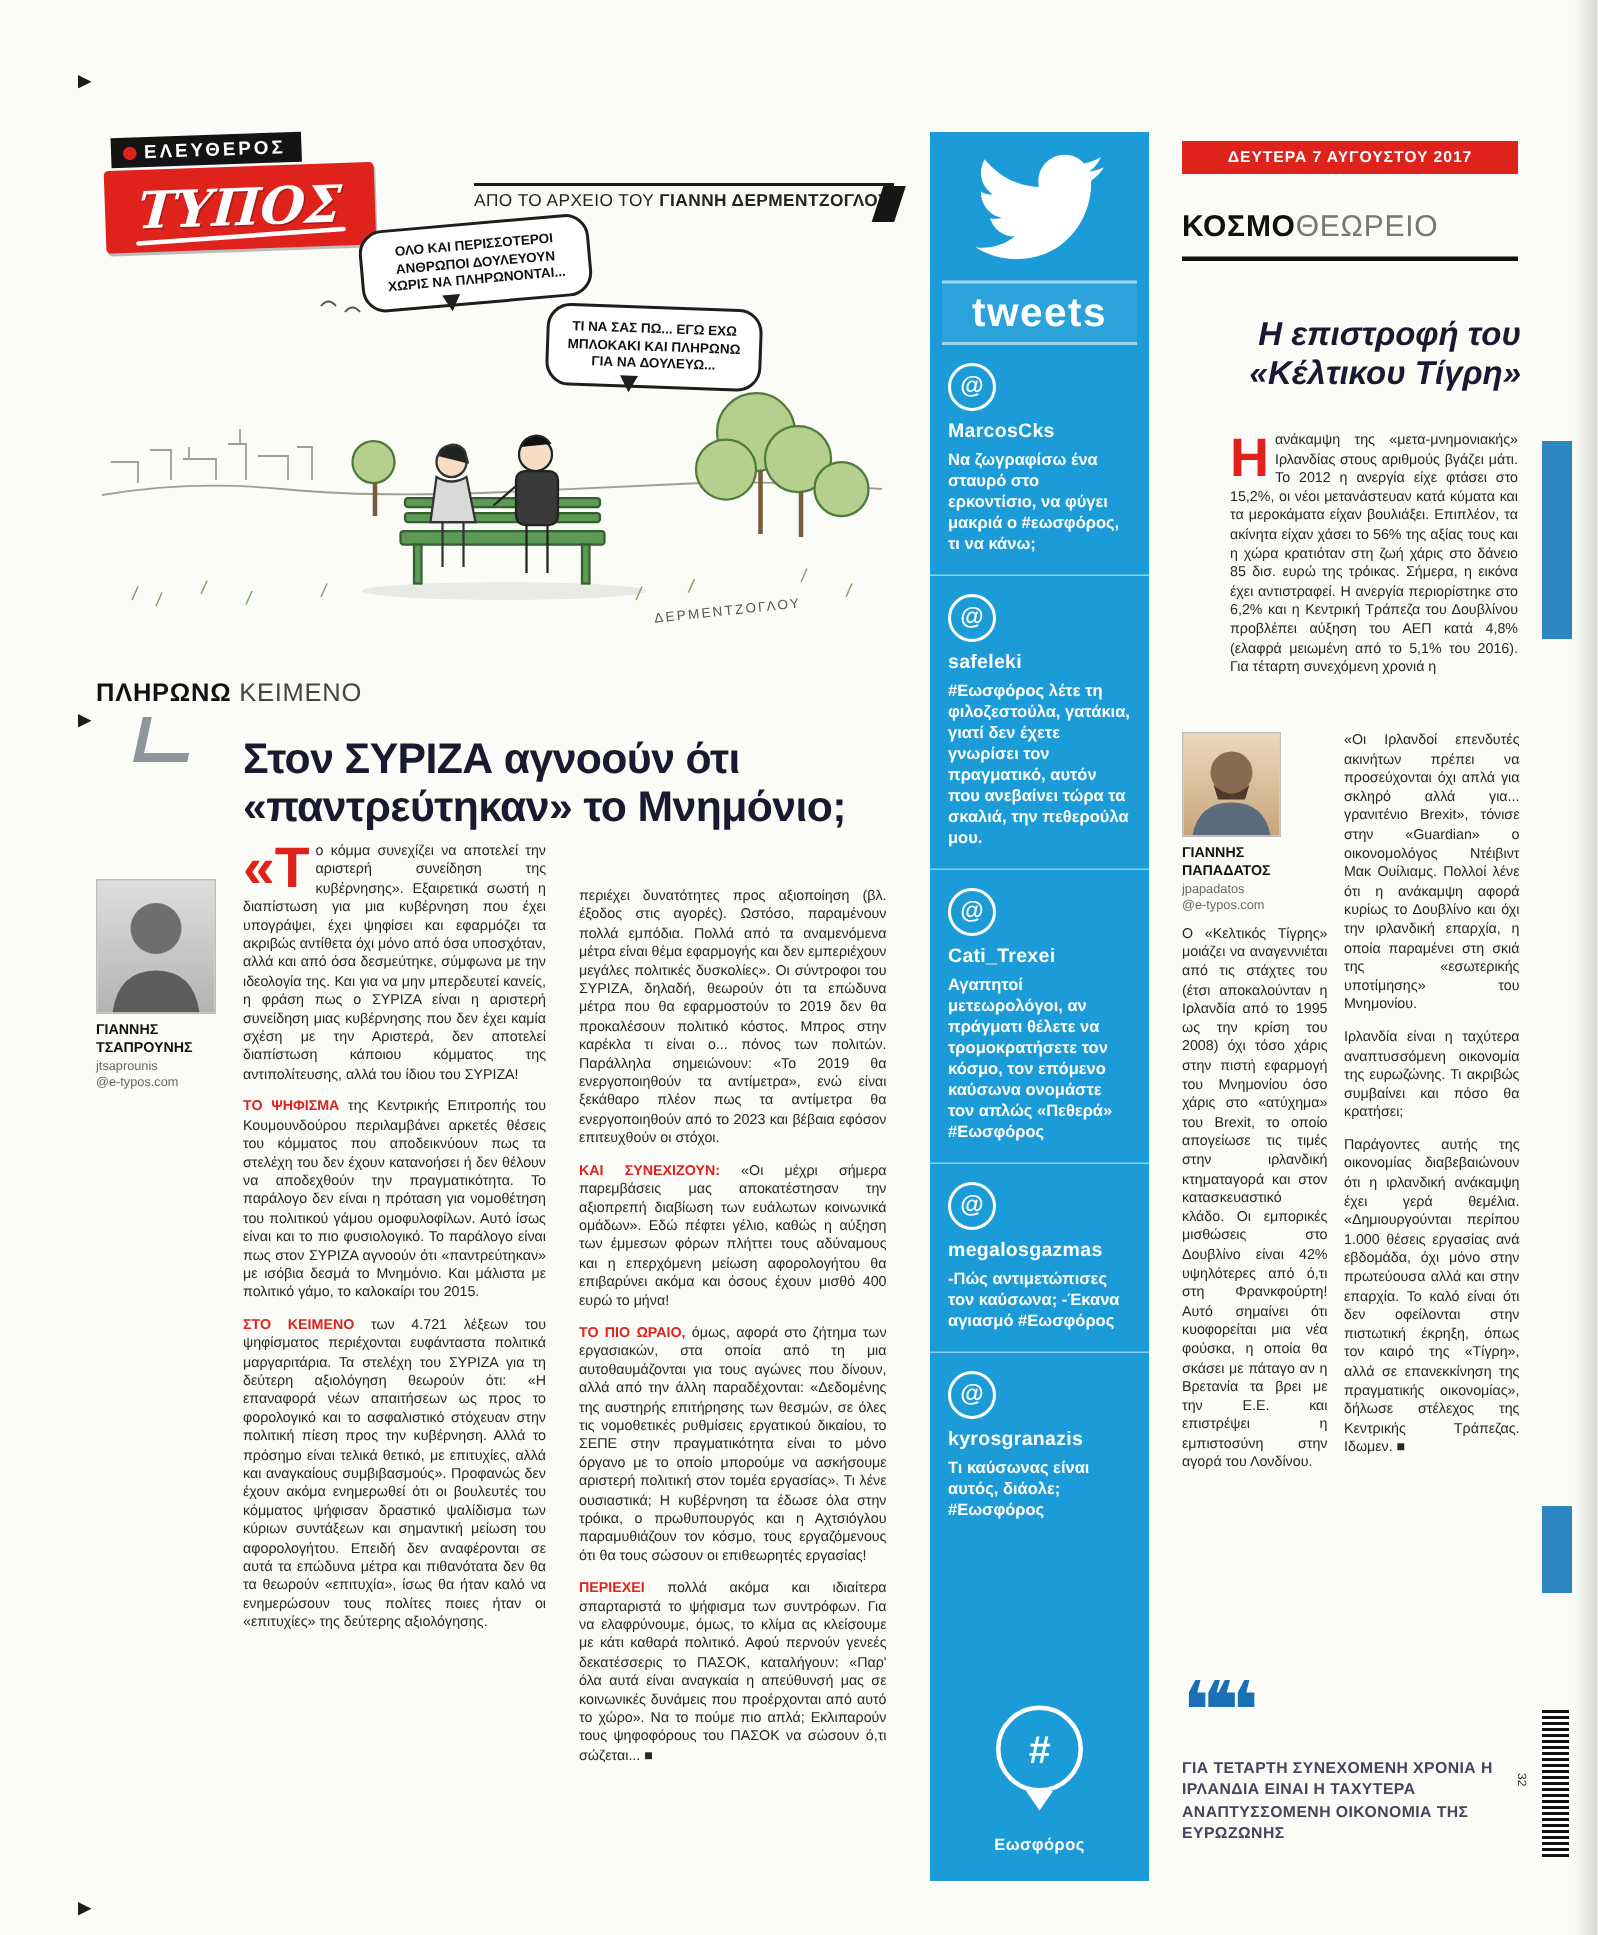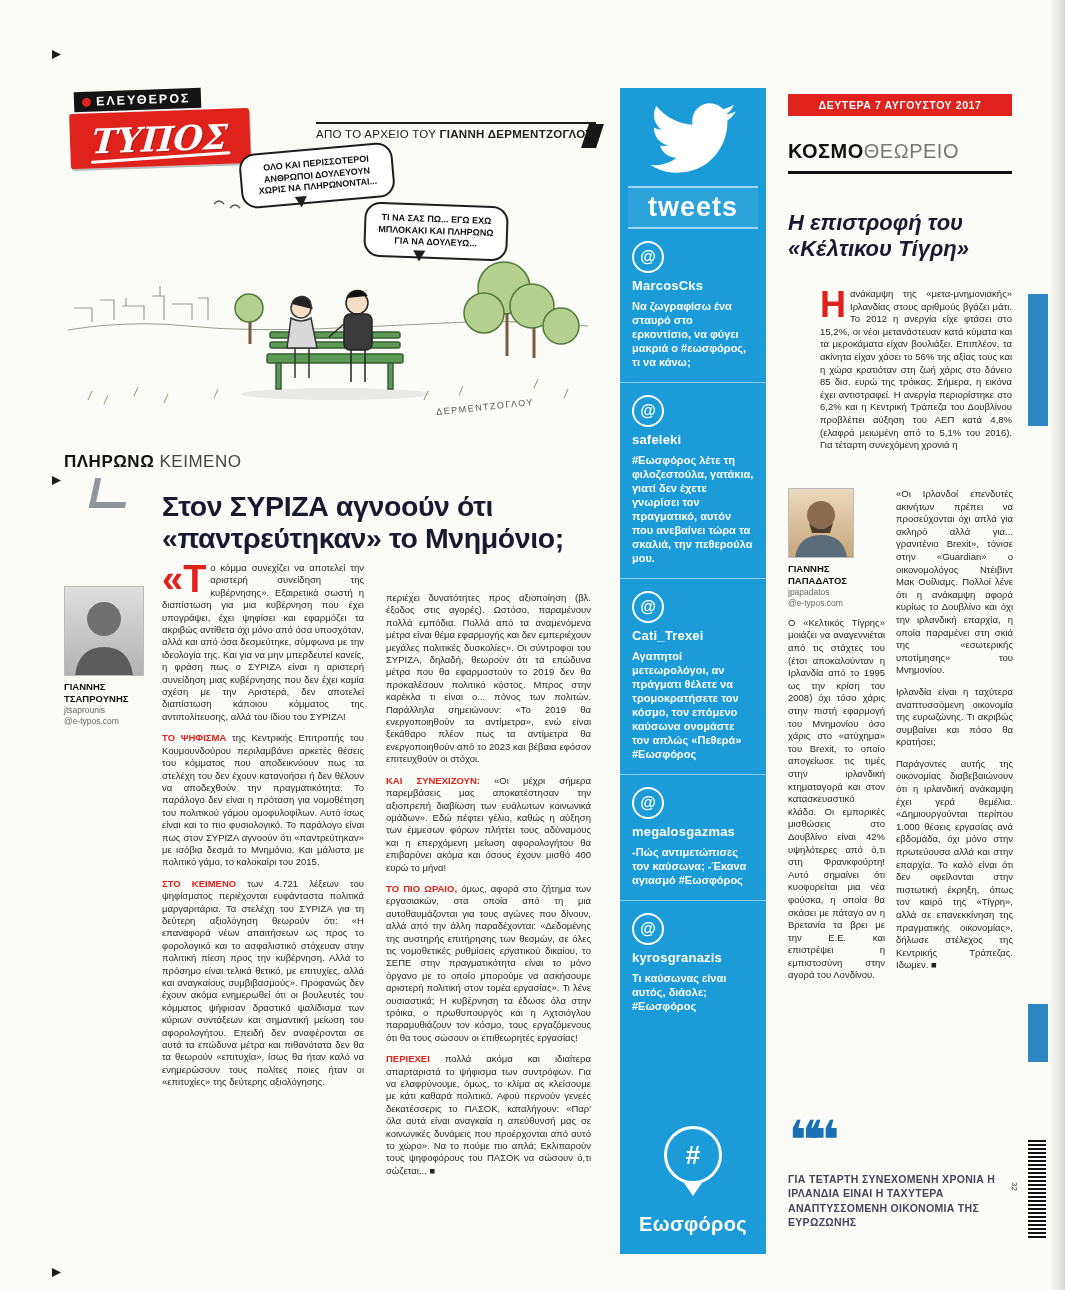--- a/index.html
+++ b/index.html
@@ -66,21 +66,21 @@
         padding:4px 0;background:rgba(255,255,255,.07);}
   .tw-item{padding:12px 12px 13px;border-bottom:1px solid rgba(255,255,255,.5);}
   .tw-at{width:28px;height:28px;border:2px solid #fff;border-radius:50%;display:flex;align-items:center;
         justify-content:center;font-size:16px;font-weight:bold;margin-bottom:5px;}
   .tw-handle{font-weight:800;font-size:13px;margin-bottom:6px;letter-spacing:.2px;}
   .tw-text{font-size:11px;line-height:14px;font-weight:600;}
   .tw-footer{margin-top:auto;text-align:center;padding-bottom:18px;}
   .pin{width:52px;height:52px;border:3px solid #fff;border-radius:50%;margin:0 auto;display:flex;
         align-items:center;justify-content:center;font-size:26px;font-weight:bold;}
   .pin-tail{width:0;height:0;border:9px solid transparent;border-top:13px solid #fff;margin:-1px auto 8px;}
-  .tw-tag{font-weight:800;font-size:20px;letter-spacing:.3px;}
+  .tw-tag{font-weight:800;font-size:11px;letter-spacing:.3px;}
   
   .r-datebar{position:absolute;left:788px;top:94px;width:224px;height:22px;background:var(--red,#df231c);
         color:#fff;font-size:10.5px;font-weight:bold;display:flex;align-items:center;justify-content:center;
         letter-spacing:.6px;}
   .r-section{position:absolute;left:788px;top:140px;width:224px;font-size:20px;letter-spacing:.5px;
         border-bottom:3px solid #121212;padding-bottom:8px;}
   .r-section .b{font-weight:800;color:#111;}
   .r-section .l{font-weight:400;color:#777;}
   .r-headline{position:absolute;left:788px;top:210px;width:226px;font-size:22px;font-weight:800;
         font-style:italic;color:var(--navy,#191930);line-height:1.2;}
@@ -250,21 +250,21 @@
       <div class="tw-tag">Εωσφόρος</div>
     </div>
   </div>
 
   <div class="r-datebar">ΔΕΥΤΕΡΑ 7 ΑΥΓΟΥΣΤΟΥ 2017</div>
 
   <div class="r-section">
     <span class="b">ΚΟΣΜΟ</span><span class="l">ΘΕΩΡΕΙΟ</span>
   </div>
 
-  <h2 class="r-headline" style="margin:0;">Η επιστροφή του «Κέλτικου Τίγρη»</h2>
+  <h2 class="r-headline" style="margin:0;text-align:right;">Η επιστροφή του «Κέλτικου Τίγρη»</h2>
 
   <div class="r-text r-intro">
     <span class="r-drop">Η</span><span>ανάκαμψη της «μετα-μνημονιακής» Ιρλανδίας στους αριθμούς βγάζει μάτι. Το 2012 η ανεργία είχε φτάσει στο 15,2%, οι νέοι μετανάστευαν κατά κύματα και τα μεροκάματα είχαν βουλιάξει. Επιπλέον, τα ακίνητα είχαν χάσει το 56% της αξίας τους και η χώρα κρατιόταν στη ζωή χάρις στο δάνειο 85 δισ. ευρώ της τρόικας. Σήμερα, η εικόνα έχει αντιστραφεί. Η ανεργία περιορίστηκε στο 6,2% και η Κεντρική Τράπεζα του Δουβλίνου προβλέπει αύξηση του ΑΕΠ κατά 4,8% (ελαφρά μειωμένη από το 5,1% του 2016). Για τέταρτη συνεχόμενη χρονιά η</span>
   </div>
 
   <div class="r-text r-col-left">
     <div>
       <div class="photo photo-color">
         <svg viewBox="0 0 64 68" width="64" height="68">
           <circle cx="32" cy="26" r="14" fill="#8a6b4f"></circle>

